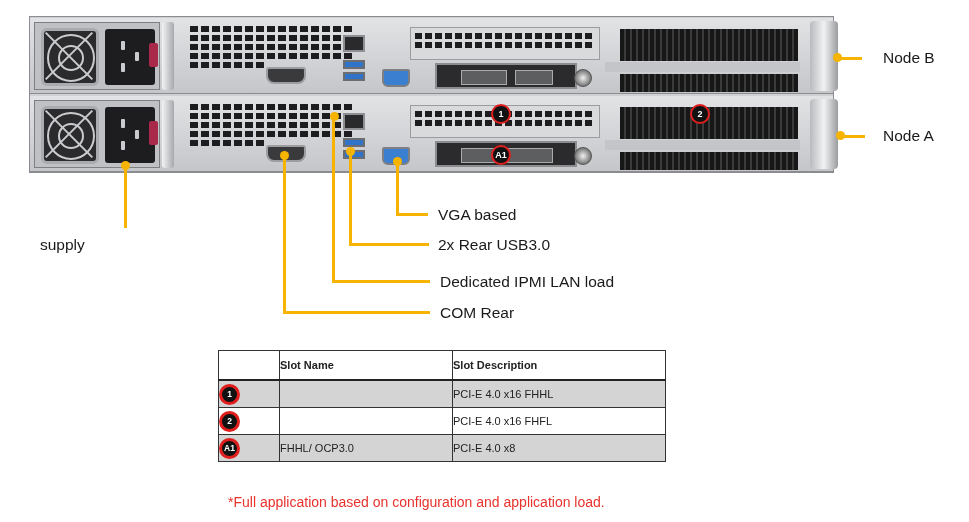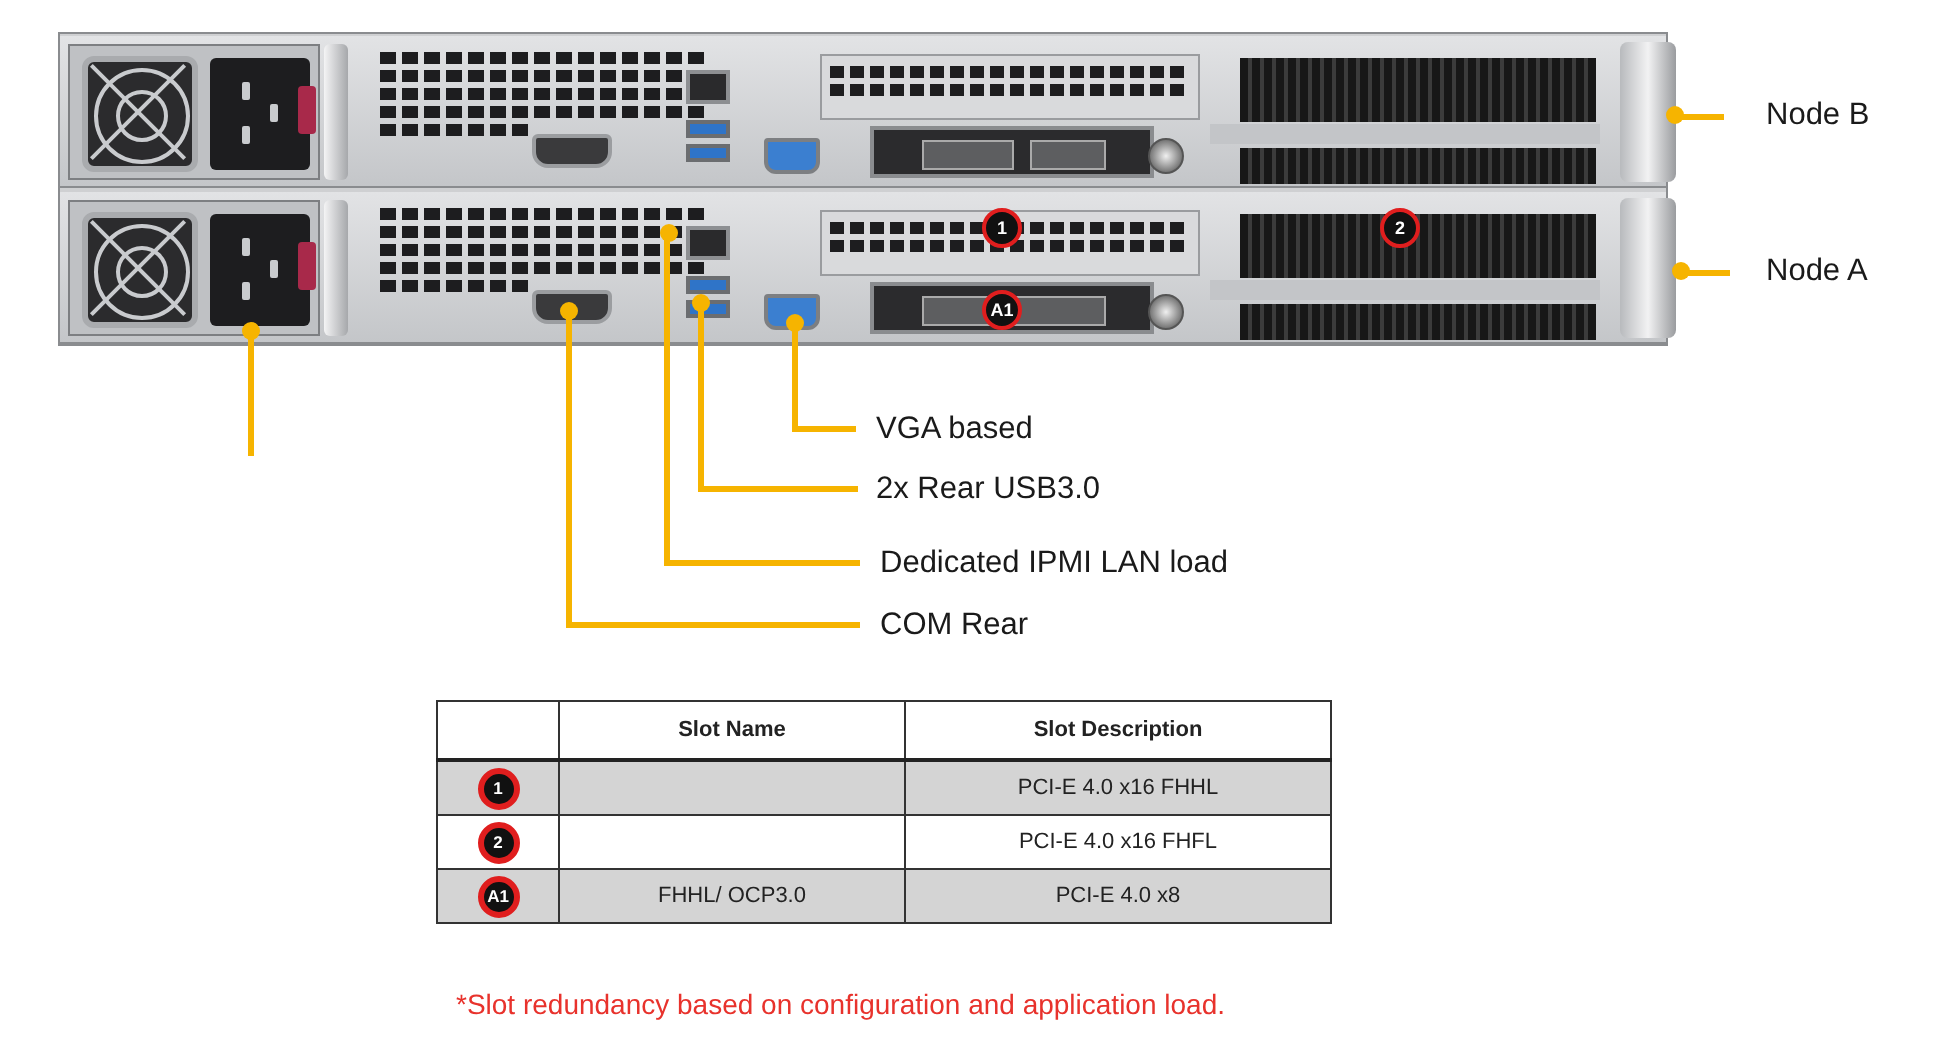--- a/index.html
+++ b/index.html
@@ -43,21 +43,21 @@
   .lead { position: absolute; background: #f6b400; }
   .dot { position: absolute; width: 9px; height: 9px; border-radius: 50%; background: #f6b400; }
   .lbl { position: absolute; font-size: 15.5px; color: #1a1a1a; white-space: nowrap; line-height: 1; }
   .lbl-multi { position: absolute; font-size: 15.5px; color: #1a1a1a; line-height: 20px; }
 
   
   .badge { position: absolute; width: 16px; height: 16px; border-radius: 50%; background: #111; border: 2px solid #e01e1e; color: #fff; font-size: 9px; font-weight: bold; display: flex; align-items: center; justify-content: center; box-sizing: content-box; line-height: 1; }
 
   
   table.slots { position: absolute; left: 218px; top: 350px; width: 448px; border-collapse: collapse; font-size: 11px; color: #222; }
-  table.slots th, table.slots td { border: 1px solid #333; height: 26px; text-align: center; padding: 0; margin-top: 28px; }
+  table.slots th, table.slots td { border: 1px solid #333; height: 26px; text-align: left; padding: 0; margin-top: 28px; }
   table.slots th { font-weight: bold; height: 28px; background: #fff; border-bottom: 2px solid #222; }
   table.slots tr.shaded td { background: #d4d4d4; }
   table.slots td.ic { width: 60px; }
   table.slots td.nm { width: 172px; }
   .tbadge { display: inline-flex; width: 15px; height: 15px; border-radius: 50%; background: #111; border: 3px solid #e01e1e; color: #fff; font-size: 8.5px; font-weight: bold; align-items: center; justify-content: center; vertical-align: middle; }
 
   .footnote { position: absolute; left: 228px; top: 494px; font-size: 14px; color: #e8322c; white-space: nowrap; }
 </style>
 </head>
 <body>
@@ -353,20 +353,21 @@
 <div class="dot" style="left:833px;top:53px"></div>
 <div class="lead" style="left:838px;top:57px;width:24px;height:3px"></div>
 <div class="lbl" style="left:883px;top:50px">Node B</div>
 <div class="dot" style="left:836px;top:131px"></div>
 <div class="lead" style="left:841px;top:135px;width:24px;height:3px"></div>
 <div class="lbl" style="left:883px;top:128px">Node A</div>
 
 <div class="dot" style="left:121px;top:161px"></div>
 <div class="lead" style="left:124px;top:166px;width:3px;height:62px"></div>
 <div class="lbl-multi" style="left:40px;top:235px">
+  <div>supply</div>
 </div>
 
 <div class="dot" style="left:393px;top:157px"></div>
 <div class="lead" style="left:396px;top:162px;width:3px;height:53px"></div>
 <div class="lead" style="left:396px;top:213px;width:32px;height:3px"></div>
 <div class="lbl" style="left:438px;top:207px">VGA based</div>
 
 <div class="dot" style="left:346px;top:147px"></div>
 <div class="lead" style="left:349px;top:152px;width:3px;height:93px"></div>
 <div class="lead" style="left:349px;top:243px;width:80px;height:3px"></div>
@@ -402,13 +403,13 @@
       <td>PCI-E 4.0 x16 FHFL</td>
     </tr>
     <tr class="shaded">
       <td class="ic"><span class="tbadge">A1</span></td>
       <td class="nm">FHHL/ OCP3.0</td>
       <td>PCI-E 4.0 x8</td>
     </tr>
   </tbody>
 </table>
 
-<div class="footnote">*Slot redundancy based on configuration and application load.</div>
+<div class="footnote">*Full application based on configuration and application load.</div>
 
 </body></html>

